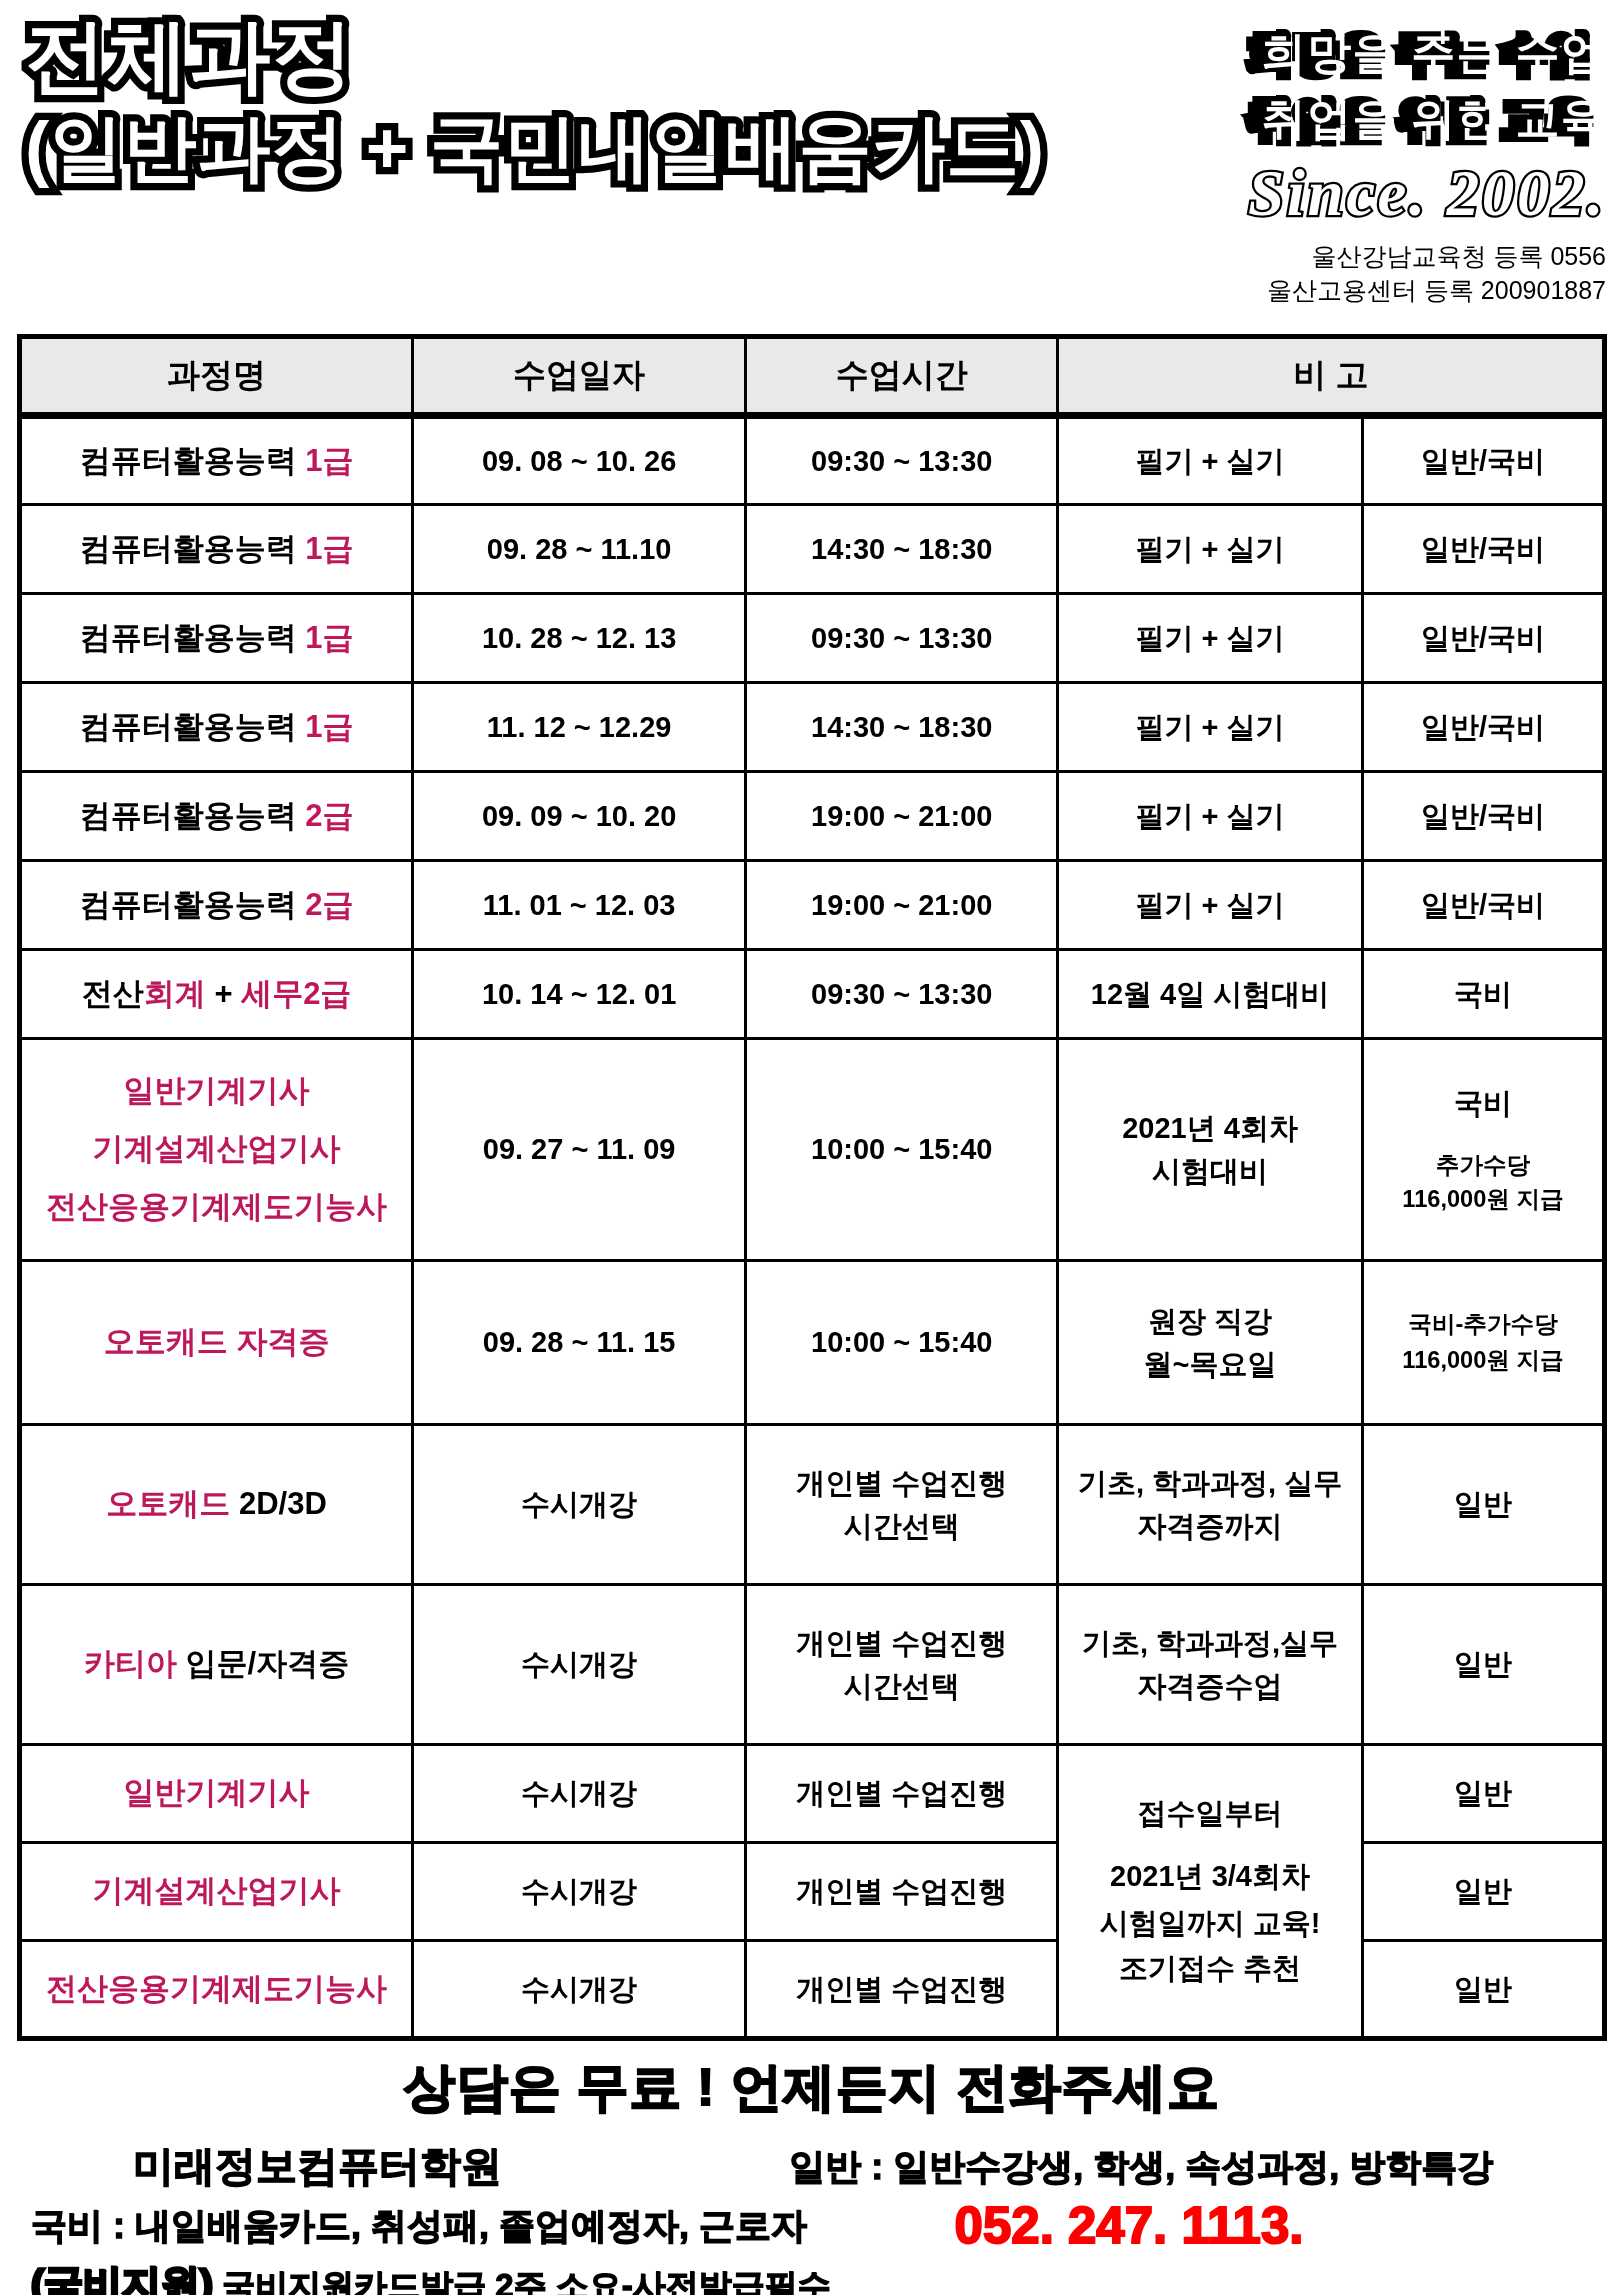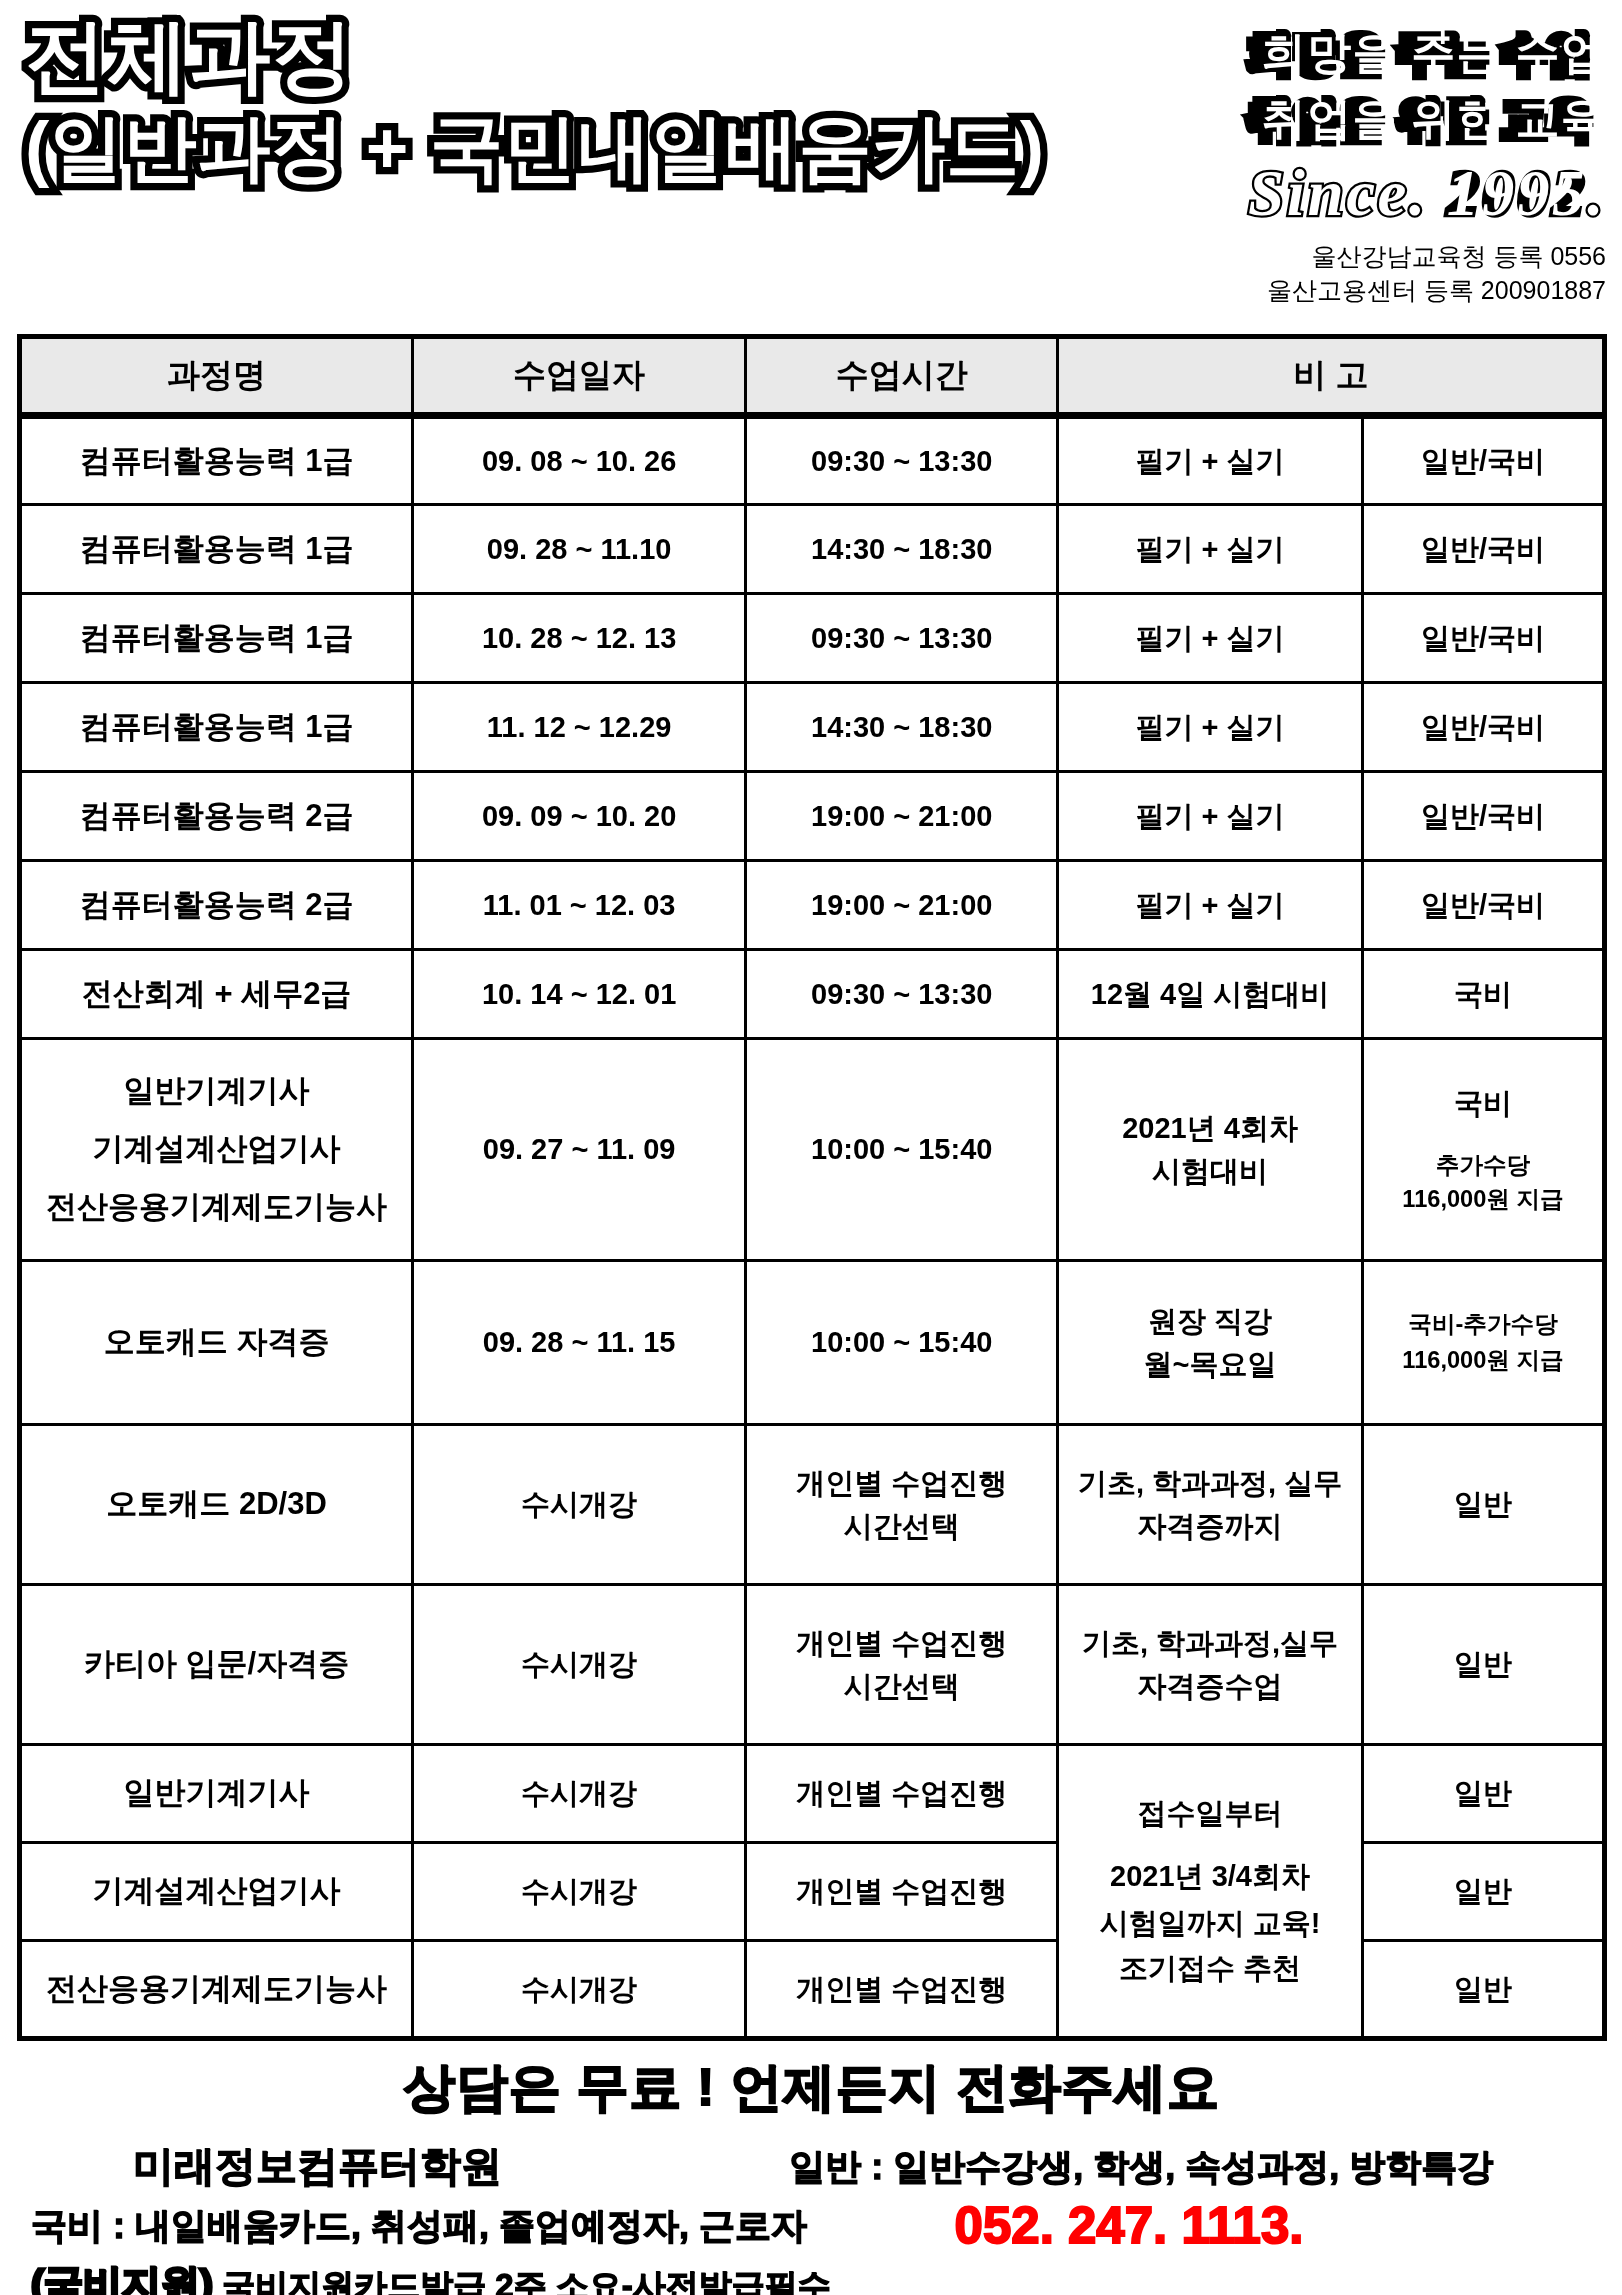--- a/index.html
+++ b/index.html
@@ -4,21 +4,21 @@
 <style>
   html,body{margin:0;padding:0;background:#fff;}
   .page{
     position:relative;
     width:1623px;height:2295px;
     background:#fff;
     font-family:"Liberation Sans","DejaVu Sans",sans-serif;
     color:#000;
     overflow:hidden;
   }
-  .red{color:#000000;}
+  .red{color:#be185d;}
 
   
   .bubble{position:relative;z-index:0;color:#fff;font-weight:bold;white-space:nowrap;}
   .bubble::before{
     content:attr(data-text);
     position:absolute;left:0;top:0;z-index:-1;color:#000;
     -webkit-text-stroke:14.4px #000;
   }
   .slogan-line{ -webkit-text-stroke:0; }
   .slogan-line::before{ -webkit-text-stroke:10.5px #000; }
@@ -83,21 +83,21 @@
 <div class="page">
 
   <div class="title-block">
     <div class="bubble title-line1" data-text="전체과정">전체과정</div>
     <div class="bubble title-line2" data-text="(일반과정 + 국민내일배움카드)">(일반과정 + 국민내일배움카드)</div>
   </div>
 
   <div class="right-block">
     <div class="bubble slogan-line" data-text="희망을 주는 수업">희망을 주는 수업</div>
     <div class="bubble slogan-line" data-text="취업을 위한 교육">취업을 위한 교육</div>
-    <div class="bubble since" data-text="Since. 2002.">Since. 1995.</div>
+    <div class="bubble since" data-text="Since. 2002.">Since. 2002.</div>
     <div class="registrations">
       <div>울산강남교육청 등록 0556</div>
       <div>울산고용센터 등록 200901887</div>
     </div>
   </div>
 
   <div class="table-wrap">
     <table class="course">
       <colgroup>
         <col style="width:24.8%">

